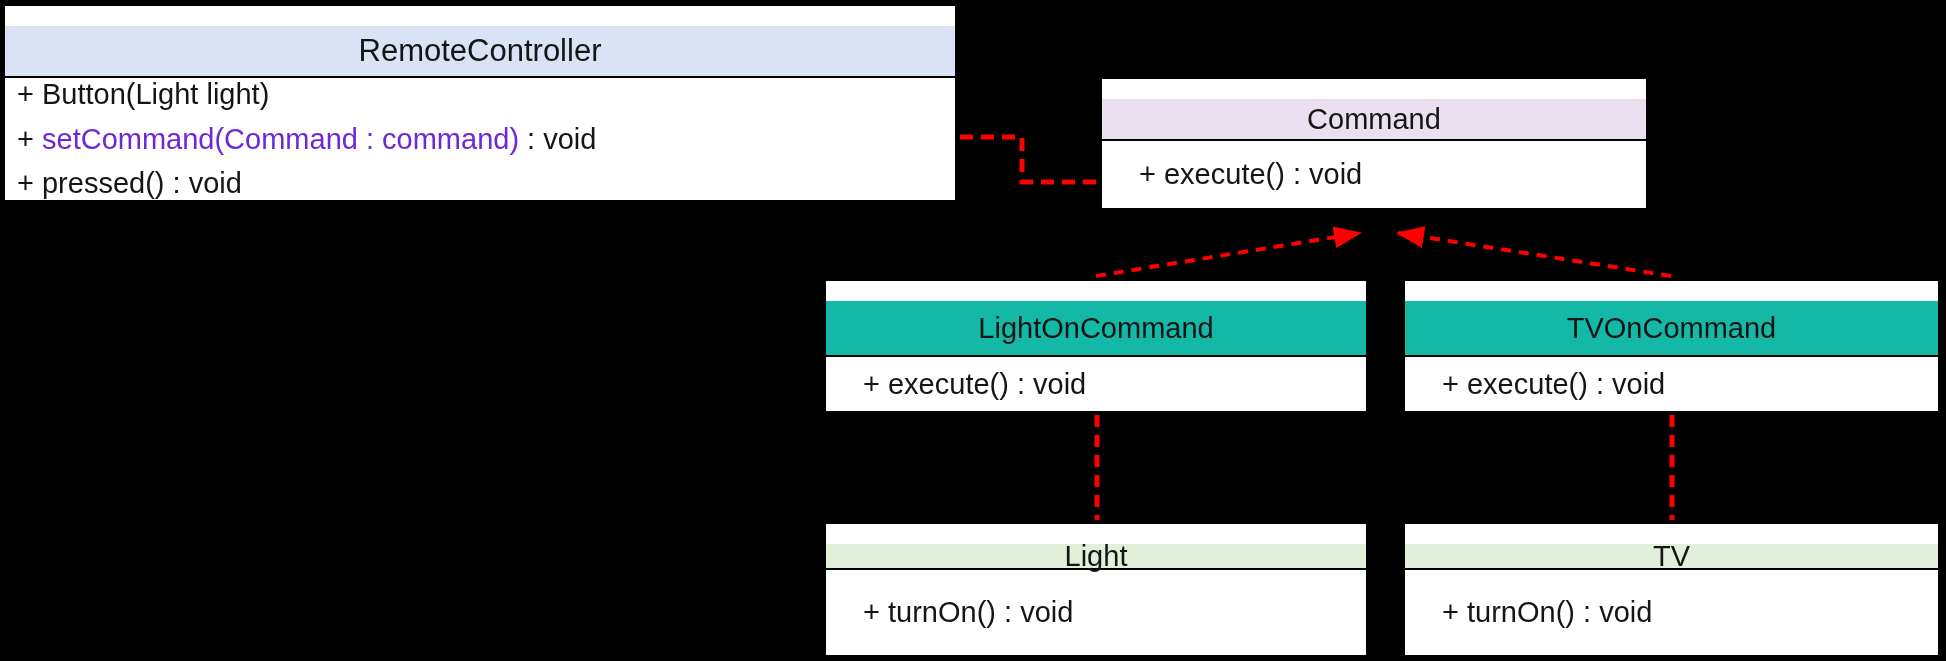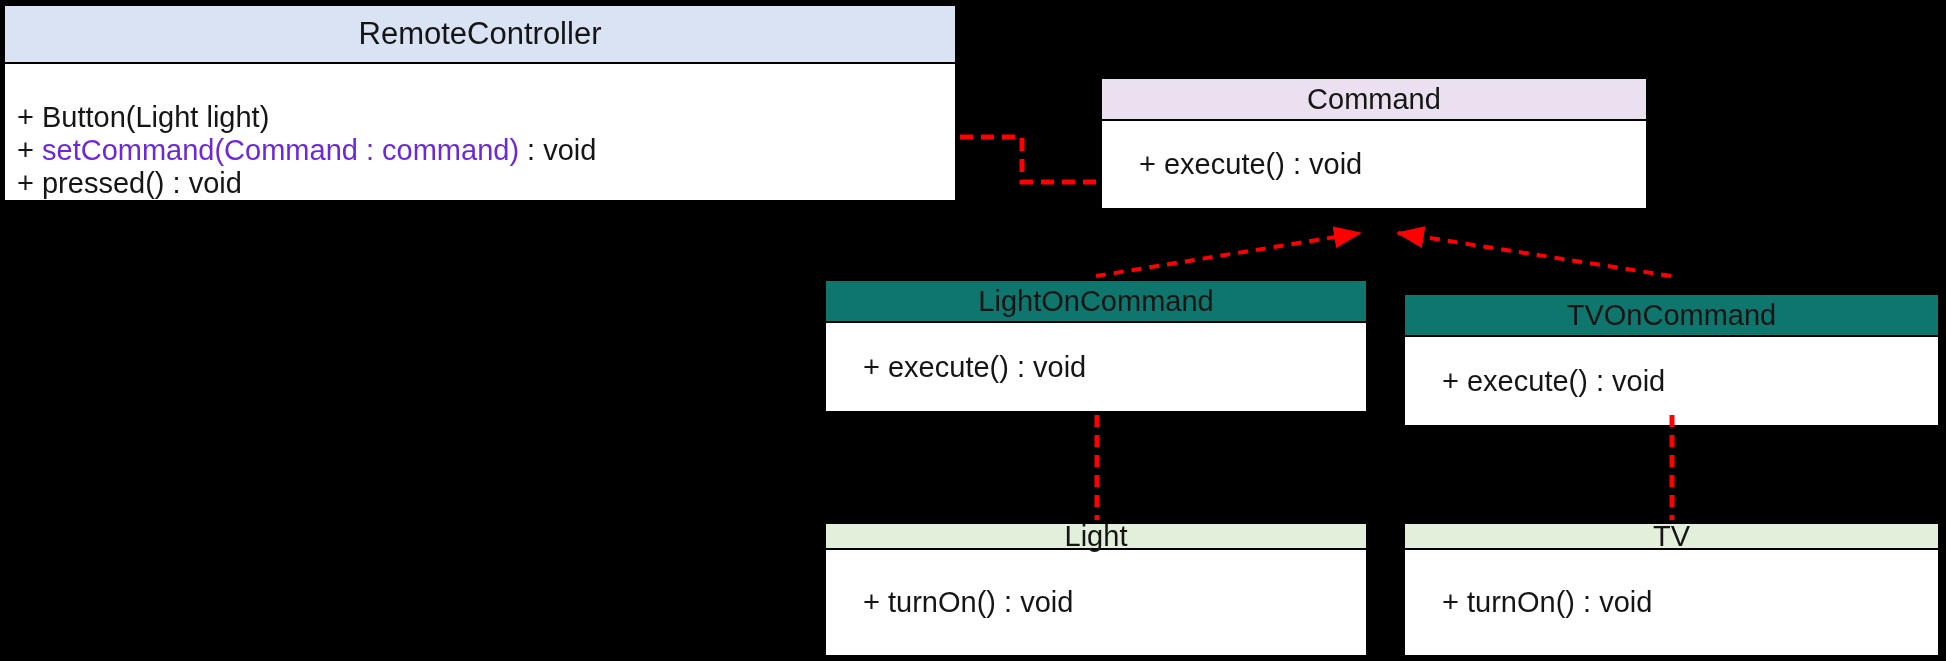--- a/index.html
+++ b/index.html
@@ -15,42 +15,43 @@
     background:#ffffff;
     border:2px solid #000000;
     box-sizing:border-box;
   }
   .uml-header{
     width:100%;
     border-bottom:2px solid #000000;
     box-sizing:border-box;
     display:flex;align-items:center;justify-content:center;
     color:#151515;
+    margin-top:20px;
   }
   .uml-body{
     box-sizing:border-box;
-    display:flex;flex-direction:column;justify-content:flex-end;
+    display:flex;flex-direction:column;justify-content:space-between;
     color:#151515;
   }
   .uml-body .m-line{white-space:pre;}
   .red-text{color:#6d28d9;}
   
   #rc{left:2px;top:3px;width:956px;height:200px;border-width:3px;}
   #rc .uml-header{height:58px;background:#dae3f3;font-size:31px;}
   #rc .uml-body{height:136px;padding-left:12px;font-size:29px;}
   
   #cmd{left:1100px;top:77px;width:548px;height:133px;}
   #cmd .uml-header{height:42px;background:#ebe0f0;font-size:29px;}
   
   .one-line-body{flex:1;padding-left:14px;font-size:29px;justify-content:center;margin-left:23px;}
   .uml-class{display:flex;flex-direction:column;}
   
   #loc{left:824px;top:279px;width:544px;height:134px;}
-  #tvoc{left:1403px;top:293px;width:537px;height:134px;justify-content:flex-end;}
-  #loc .uml-header,#tvoc .uml-header{height:42px;background:#0f766e;font-size:29px;}
+  #tvoc{left:1403px;top:279px;width:537px;height:134px;justify-content:flex-end;}
+  #loc .uml-header,#tvoc .uml-header{height:56px;background:#14b8a6;font-size:29px;}
   
   #light{left:824px;top:522px;width:544px;height:135px;}
   #tv{left:1403px;top:522px;width:537px;height:135px;}
   #light .uml-header,#tv .uml-header{height:26px;background:#e2efda;font-size:29px;}
   
   #connector-layer{
     position:absolute;left:0;top:0;width:1946px;height:661px;
     pointer-events:none;
   }
 </style>

